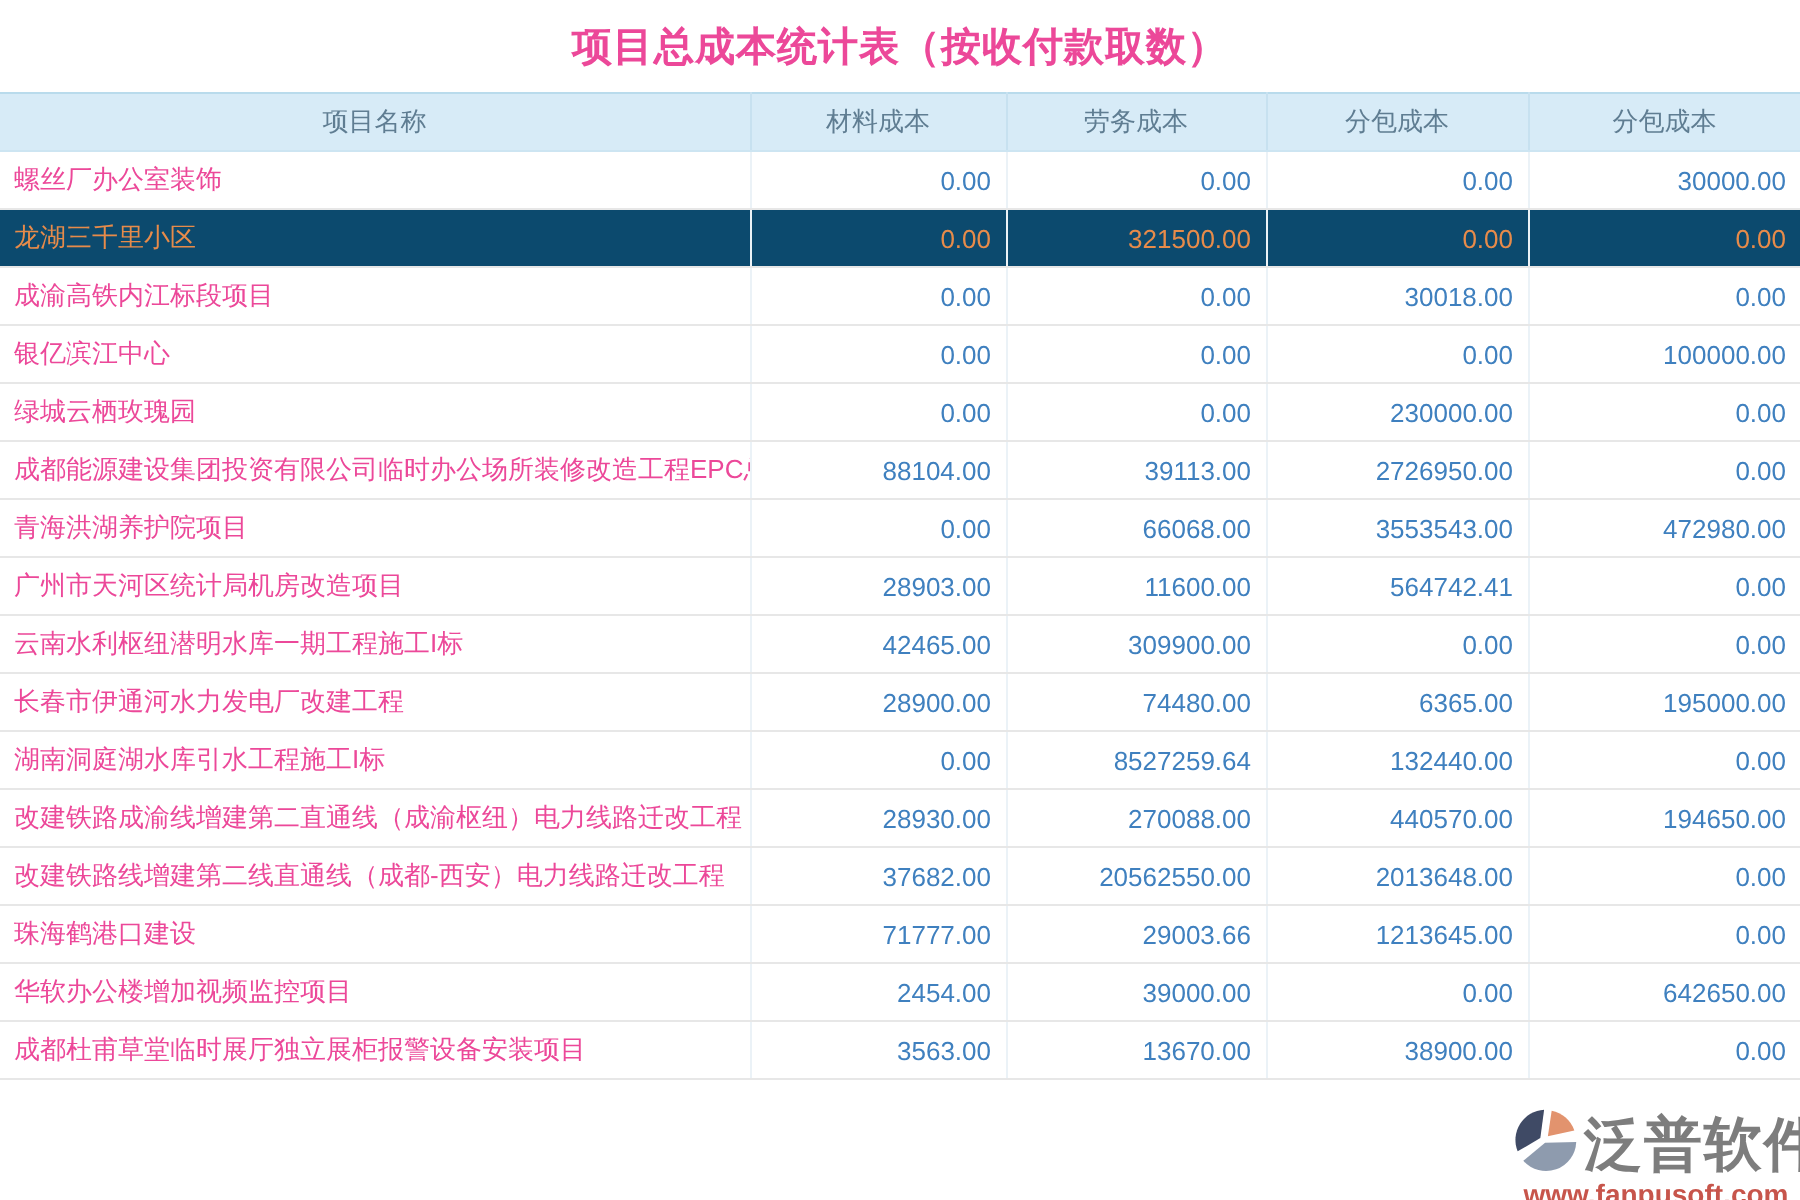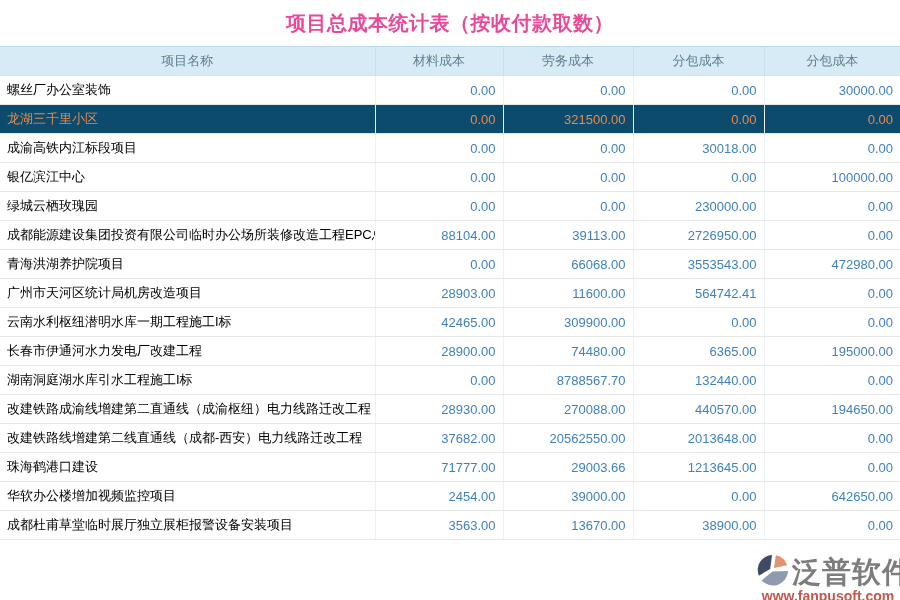--- a/index.html
+++ b/index.html
@@ -51,21 +51,21 @@
     box-sizing:border-box;
     font-size:13px;
     border-bottom:1px solid #e7e7e7;
     border-right:1px solid #ebf2f7;
     padding:0 7px;
     white-space:nowrap;
     overflow:hidden;
     background:#ffffff;
   }
   .cost-table tbody td:last-child{border-right:none;}
-  .cost-table td.cell-name{color:#000000;text-align:left;}
+  .cost-table td.cell-name{color:#ec4899;text-align:left;}
   .cost-table td.cell-num{color:#3f80bf;text-align:right;}
   .cost-table tr.highlighted td{background:#0c4a6e;}
   .cost-table tr.highlighted td.cell-name,
   .cost-table tr.highlighted td.cell-num{color:#e78b4a;}
   .watermark{
     position:absolute;
     left:756px;
     top:553px;
     width:144px;
     opacity:0.92;
@@ -182,21 +182,21 @@
       <tr>
     <td class="cell-name">长春市伊通河水力发电厂改建工程</td>
     <td class="cell-num">28900.00</td>
     <td class="cell-num">74480.00</td>
     <td class="cell-num">6365.00</td>
     <td class="cell-num">195000.00</td>
   </tr>
       <tr>
     <td class="cell-name">湖南洞庭湖水库引水工程施工I标</td>
     <td class="cell-num">0.00</td>
-    <td class="cell-num">8788567.70</td>
+    <td class="cell-num">8527259.64</td>
     <td class="cell-num">132440.00</td>
     <td class="cell-num">0.00</td>
   </tr>
       <tr>
     <td class="cell-name">改建铁路成渝线增建第二直通线（成渝枢纽）电力线路迁改工程</td>
     <td class="cell-num">28930.00</td>
     <td class="cell-num">270088.00</td>
     <td class="cell-num">440570.00</td>
     <td class="cell-num">194650.00</td>
   </tr>

